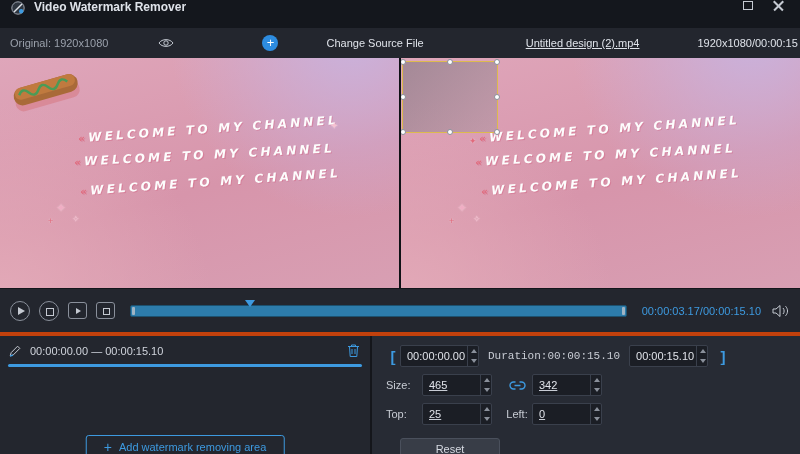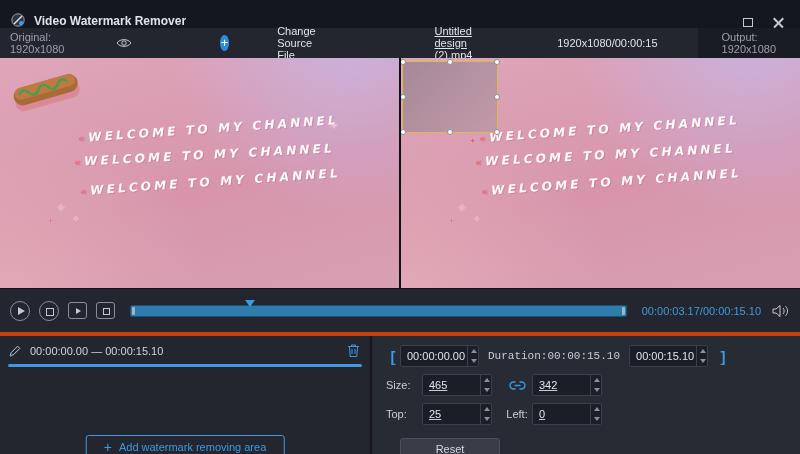--- a/index.html
+++ b/index.html
@@ -4,21 +4,21 @@
 <style>
   * { margin:0; padding:0; box-sizing:border-box; }
   html,body { background:#101216; }
   .app {
     position:relative; width:800px; height:454px; overflow:hidden;
     background:#1b1e25; font-family:"Liberation Sans", sans-serif;
     color:#c8ccd4; font-size:11px; user-select:none;
   }
 
   
-  .titlebar { height:28px; background:#14171d; display:flex; align-items:flex-end; padding:0 10px; }
+  .titlebar { height:28px; background:#14171d; display:flex; align-items:flex-start; padding:0 10px; }
   .titlebar .app-title { margin-left:8px; font-size:12px; font-weight:bold; color:#dfe3ea; }
   .win-controls { margin-left:auto; display:flex; align-items:center; gap:20px; padding-right:6px; }
   .btn-max { width:10px; height:9px; border:1px solid #c5cad2; display:inline-block; }
   .btn-close { position:relative; width:11px; height:11px; display:inline-block; }
   .btn-close::before,.btn-close::after { content:""; position:absolute; left:-1px; top:5px; width:13px; height:1.5px; background:#c5cad2; }
   .btn-close::before{ transform:rotate(45deg);} .btn-close::after{ transform:rotate(-45deg);}
 
   
   .toolbar { height:30px; background:#23262e; display:flex; align-items:center;gap:40px; }
   .toolbar .orig { margin-left:10px; color:#9aa0ab; }
@@ -149,21 +149,20 @@
     <span class="eye">
       <svg width="16" height="12" viewBox="0 0 16 12">
         <path d="M1 6 C4 1.5 12 1.5 15 6 C12 10.5 4 10.5 1 6 Z" fill="none" stroke="#c5cad2"></path>
         <circle cx="8" cy="6" r="2.2" fill="none" stroke="#c5cad2"></circle>
       </svg>
     </span>
     <span class="plus-circle">+</span>
     <span class="chg">Change Source File</span>
     <span class="fname">Untitled design (2).mp4</span>
     <span class="finfo">1920x1080/00:00:15</span>
-    <span class="output">Output: 1920x1080</span>
   </div>
 
   <div class="previews">
 
     <div class="preview">
       <svg class="eclair" width="86" height="56" viewBox="0 0 86 56">
         <g transform="rotate(-16 43 28)">
           <rect x="8" y="22" width="66" height="16" rx="8" fill="#d98a98"></rect>
           <rect x="8" y="14" width="66" height="18" rx="9" fill="#a96a38"></rect>
           <rect x="10" y="14" width="62" height="12" rx="6" fill="#c07a3f"></rect>

